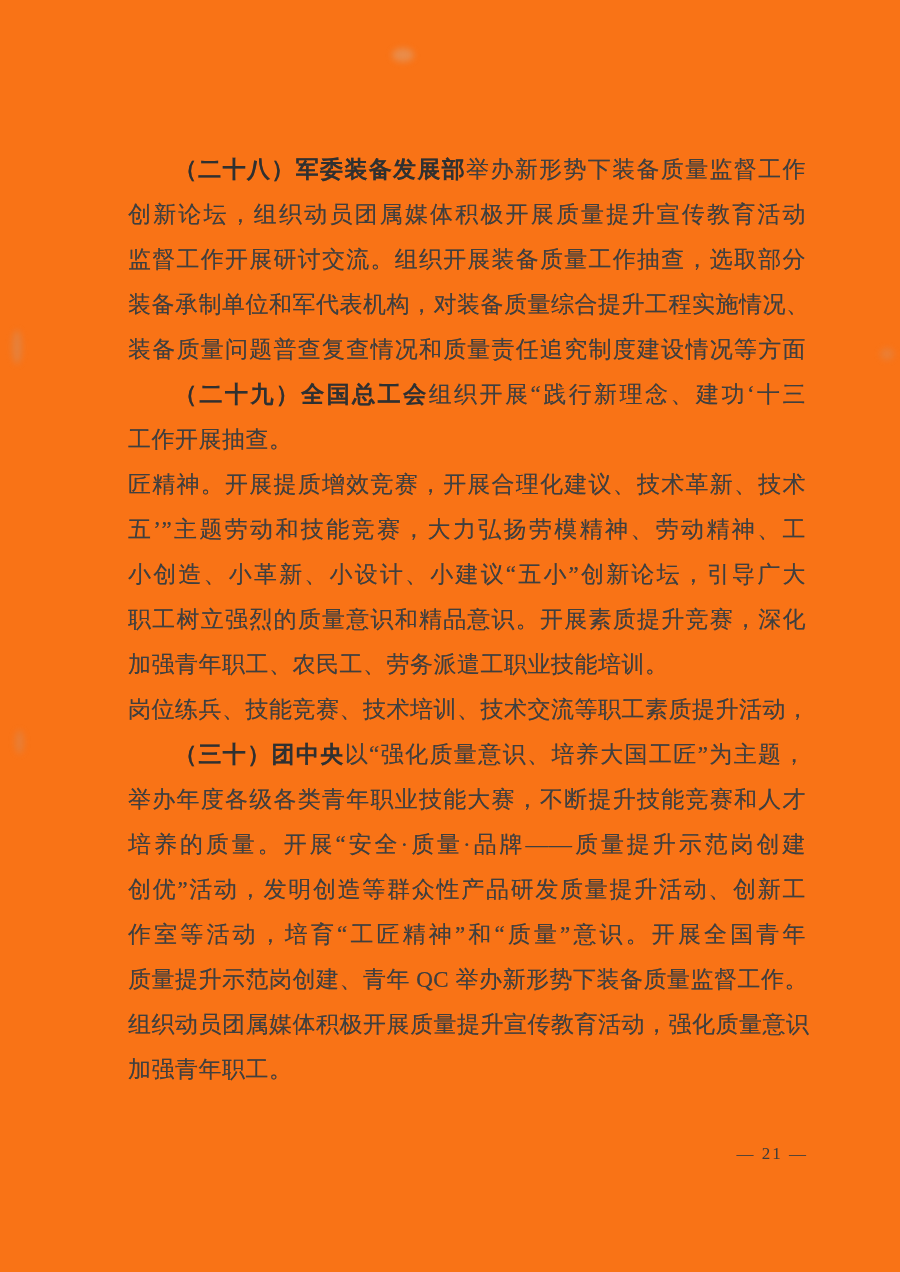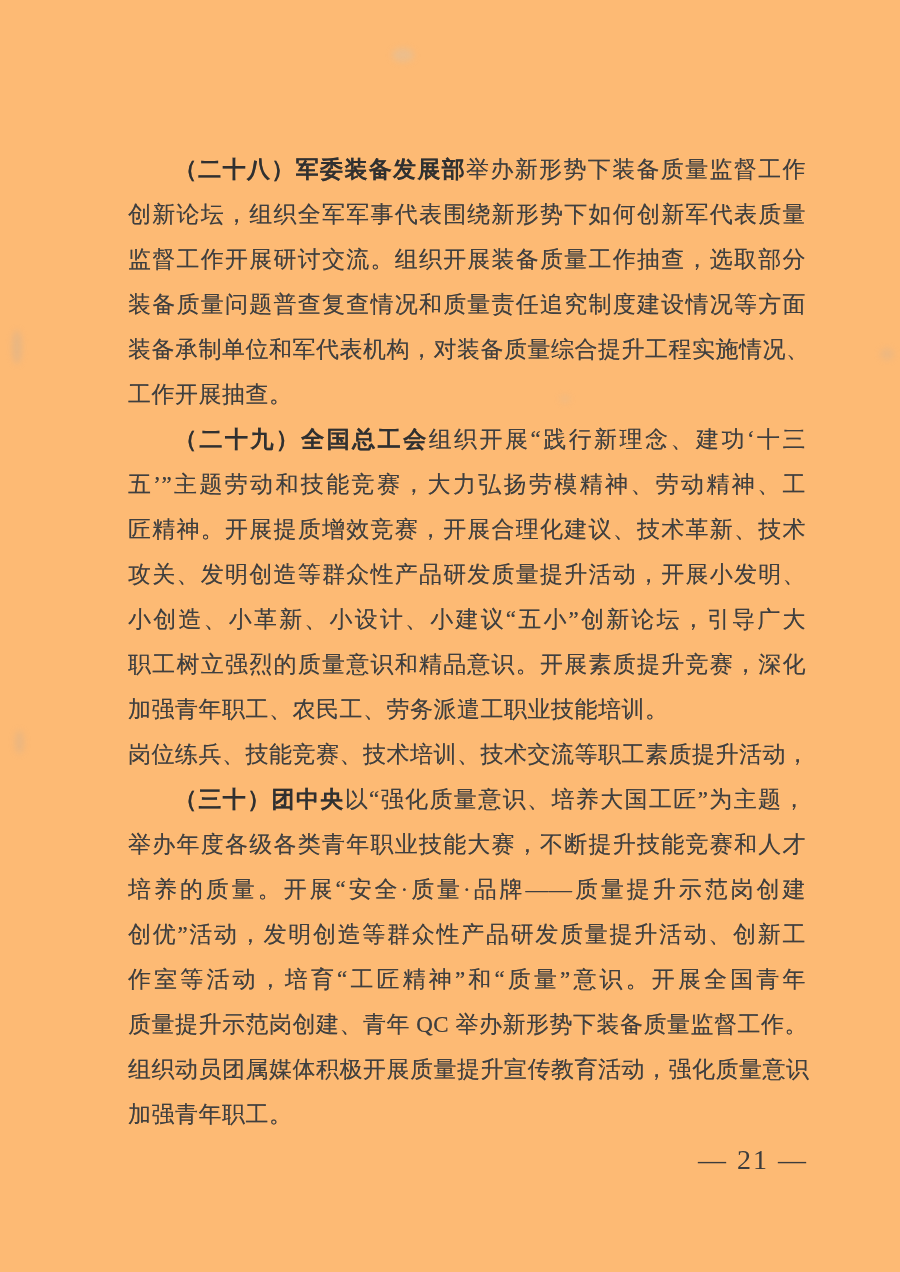--- a/index.html
+++ b/index.html
@@ -5,21 +5,21 @@
   html, body {
     margin: 0;
     padding: 0;
     background: #e8e8e8;
   }
   .page {
     position: relative;
     width: 900px;
     height: 1272px;
     margin: 0 auto;
-    background: #fdba74;
+    background: #f97316;
     overflow: hidden;
     font-family: "Liberation Serif", "DejaVu Serif", serif;
     color: #3f3f3f;
   }
   .textblock {
     position: absolute;
     left: 128px;
     top: 147px;
     width: 678px;
   }
@@ -44,21 +44,21 @@
     text-indent: 46px;
   }
   .heading {
     font-weight: 700;
     color: #303030;
   }
   .footer-pagenum {
     position: absolute;
     top: 1144px;
     right: 92px;
-    font-size: 28px;
+    font-size: 17px;
     letter-spacing: 2px;
     color: #3c3c3c;
     font-family: "Liberation Serif", "DejaVu Serif", serif;
   }
   .smudge {
     position: absolute;
     border-radius: 50%;
     filter: blur(3px);
     pointer-events: none;
   }
@@ -75,30 +75,29 @@
 
   <div class="smudge s1"></div>
   <div class="smudge s2"></div>
   <div class="smudge s3"></div>
   <div class="smudge s4"></div>
   <div class="smudge s5"></div>
 
   <div class="textblock">
 
     <div class="line first"><span class="heading">（二十八）军委装备发展部</span><span>举办新形势下装备质量监督工作</span></div>
-    <div class="line">创新论坛，组织全军军事代表围绕新形势下如何创新军代表质量</div>
+    <div class="line">创新论坛，组织动员团属媒体积极开展质量提升宣传教育活动</div>
     <div class="line">监督工作开展研讨交流。组织开展装备质量工作抽查，选取部分</div>
+    <div class="line">装备承制单位和军代表机构，对装备质量综合提升工程实施情况、</div>
     <div class="line">装备质量问题普查复查情况和质量责任追究制度建设情况等方面</div>
-    <div class="line">装备承制单位和军代表机构，对装备质量综合提升工程实施情况、</div>
+    <div class="line first"><span class="heading">（二十九）全国总工会</span><span>组织开展“践行新理念、建功‘十三</span></div>
+
     <div class="line para-end">工作开展抽查。</div>
-
-    <div class="line first"><span class="heading">（二十九）全国总工会</span><span>组织开展“践行新理念、建功‘十三</span></div>
+    <div class="line">匠精神。开展提质增效竞赛，开展合理化建议、技术革新、技术</div>
     <div class="line">五’”主题劳动和技能竞赛，大力弘扬劳模精神、劳动精神、工</div>
-    <div class="line">匠精神。开展提质增效竞赛，开展合理化建议、技术革新、技术</div>
-    <div class="line">攻关、发明创造等群众性产品研发质量提升活动，开展小发明、</div>
     <div class="line">小创造、小革新、小设计、小建议“五小”创新论坛，引导广大</div>
     <div class="line">职工树立强烈的质量意识和精品意识。开展素质提升竞赛，深化</div>
     <div class="line para-end">加强青年职工、农民工、劳务派遣工职业技能培训。</div>
     <div class="line">岗位练兵、技能竞赛、技术培训、技术交流等职工素质提升活动，</div>
 
     <div class="line first"><span class="heading">（三十）团中央</span><span>以“强化质量意识、培养大国工匠”为主题，</span></div>
     <div class="line">举办年度各级各类青年职业技能大赛，不断提升技能竞赛和人才</div>
     <div class="line">培养的质量。开展“安全·质量·品牌——质量提升示范岗创建</div>
     <div class="line">创优”活动，发明创造等群众性产品研发质量提升活动、创新工</div>
     <div class="line">作室等活动，培育“工匠精神”和“质量”意识。开展全国青年</div>

